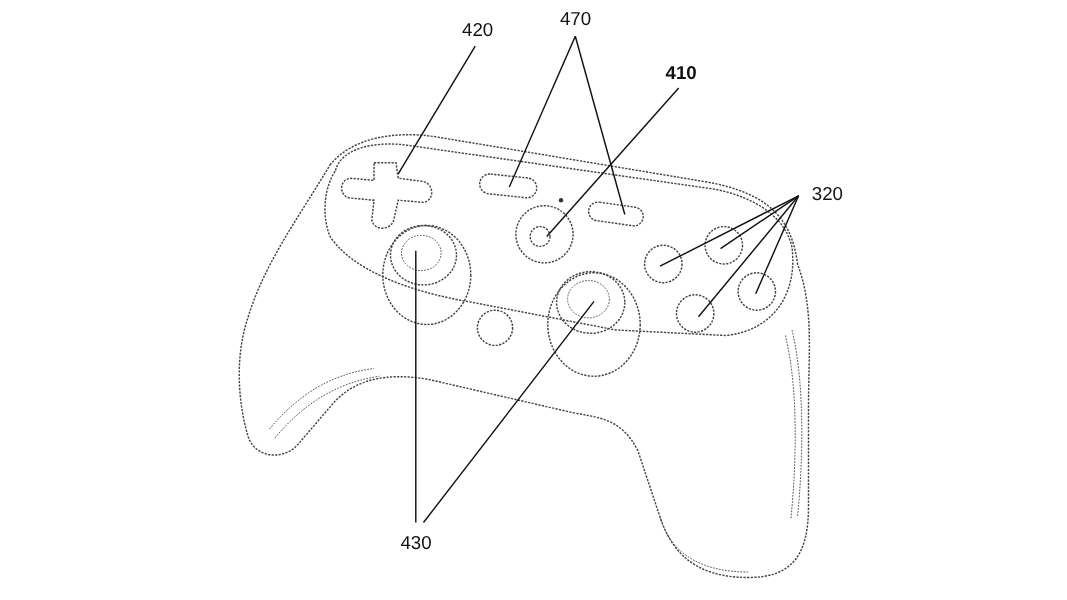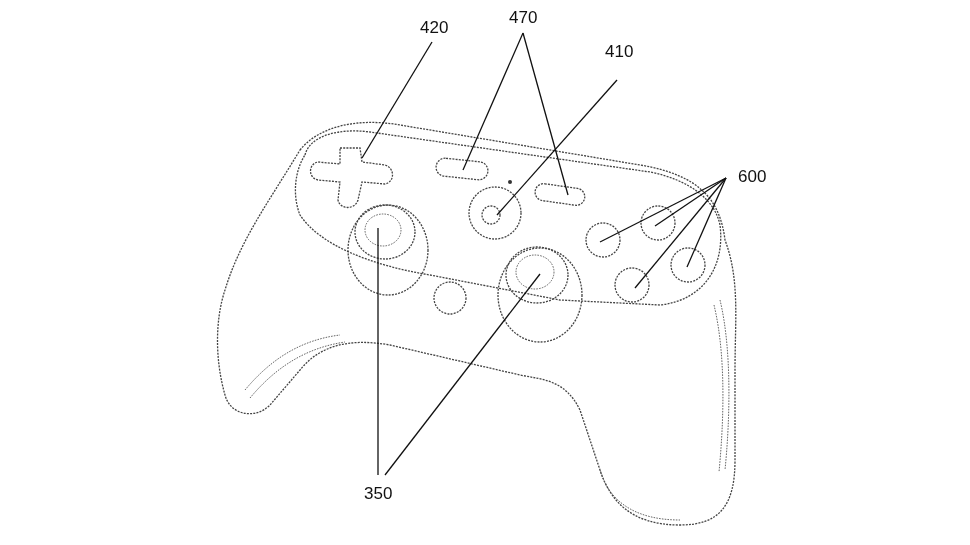--- a/index.html
+++ b/index.html
@@ -62,16 +62,16 @@
     <line class="leader" x1="726" y1="178" x2="600" y2="242"></line>
     <line class="leader" x1="726" y1="178" x2="655" y2="226"></line>
     <line class="leader" x1="726" y1="178" x2="635" y2="288"></line>
     <line class="leader" x1="726" y1="178" x2="687" y2="267"></line>
     <line class="leader" x1="378" y1="475" x2="378" y2="228"></line>
     <line class="leader" x1="385" y1="475" x2="540" y2="274"></line>
   </svg>
 
   <span class="label" style="left:420px;top:18px;">420</span>
   <span class="label" style="left:509px;top:8px;text-align:center;">470</span>
-  <span class="label" style="left:605px;top:42px;">410</span>
-  <span class="label" style="left:738px;top:167px;">600</span>
-  <span class="label" style="left:364px;top:484px;">350</span>
+  <span class="label" style="left:605px;top:57px;font-weight:bold;">410</span>
+  <span class="label" style="left:738px;top:167px;">320</span>
+  <span class="label" style="left:364px;top:484px;">430</span>
 </div>
 
 </body></html>

